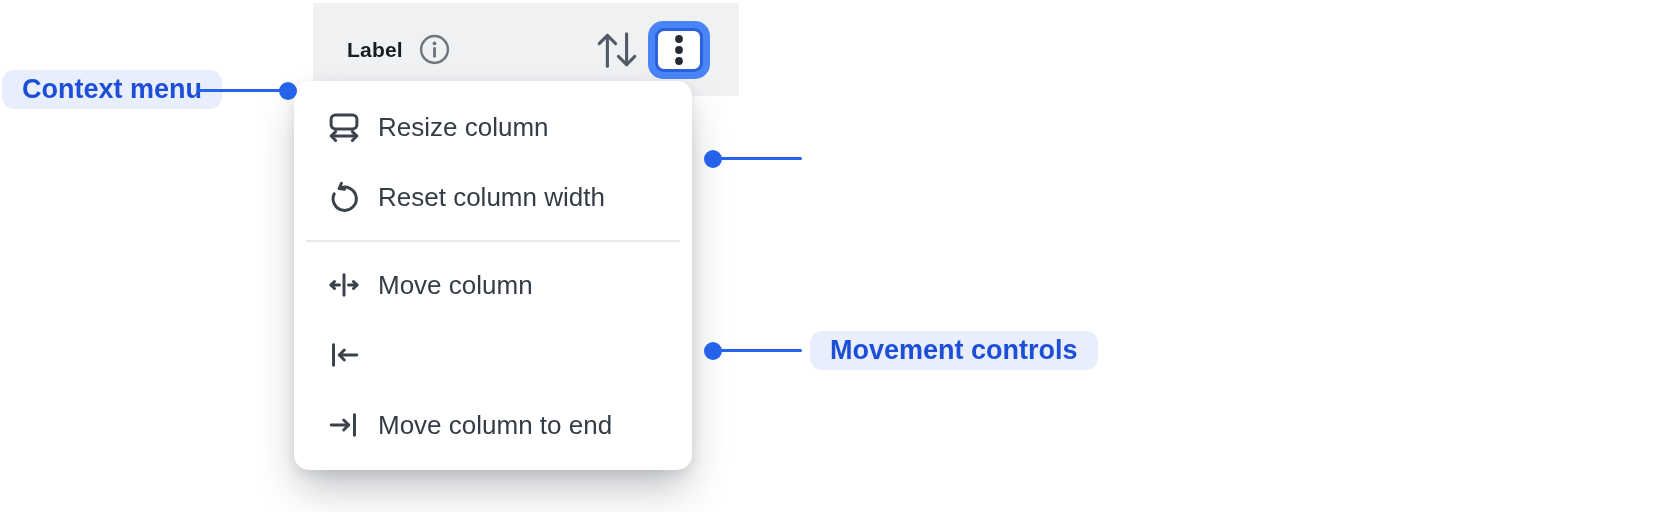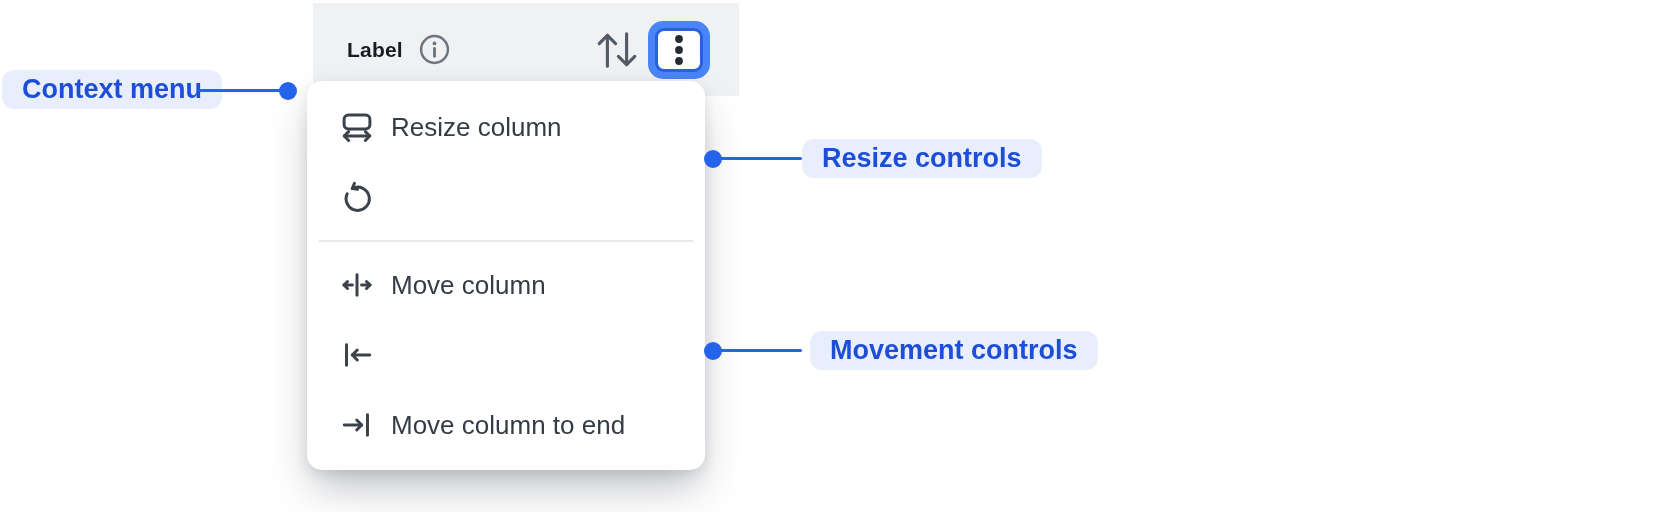--- a/index.html
+++ b/index.html
@@ -48,21 +48,21 @@
     border: 3px solid #2a62de;
     box-sizing: border-box;
     display: flex; align-items: center; justify-content: center;
     cursor: pointer;
     padding: 0;
   }
 
   
   .menu {
     position: absolute;
-    left: 307px; top: 81px;
+    left: 294px; top: 81px;
     width: 398px;
     background: #ffffff;
     border-radius: 15px;
     padding: 11px 0 10px 0;
     box-shadow: 0 22px 42px -6px rgba(33, 40, 52, 0.30), 0 4px 12px rgba(33, 40, 52, 0.10);
     z-index: 2;
     box-sizing: border-box;
   }
   .menu-item {
     height: 70px;
@@ -169,20 +169,21 @@
         <path d="M17.9 15.3l3.1 3.1-3.1 3.1"></path>
       </svg>
       <span>Resize column</span>
     </div>
 
     <div class="menu-item">
       <svg width="34" height="34" viewBox="0 0 24 24" class="icon-stroke">
         <path d="M8.65 6 A8.2 8.2 0 1 1 5.1 9.7"></path>
         <path d="M12.4 6.5 8.65 6l1.55-3.7"></path>
       </svg>
+      <span>Reset column width</span>
     </div>
 
     <div class="menu-divider"></div>
 
     <div class="menu-item">
       <svg width="34" height="34" viewBox="0 0 24 24" class="icon-stroke">
         <path d="M12 4.8v14.4"></path>
         <path d="M8.8 12H2.8"></path>
         <path d="M5.3 9.5 2.8 12l2.5 2.5"></path>
         <path d="M15.2 12h6"></path>
@@ -207,21 +208,20 @@
       </svg>
       <span>Move column to end</span>
     </div>
 
   </div>
 
   <div class="pill" style="left:2px; top:70px;">Context menu</div>
   <div class="connector" style="left:198px; top:89px; width:84px;"></div>
   <div class="conn-dot" style="left:279px; top:82px;"></div>
 
-  <div class="pill" style="left:802px; top:139px;">Resize controls</div>
   <div class="connector" style="left:718px; top:157px; width:84px;"></div>
   <div class="conn-dot" style="left:704px; top:150px;"></div>
 
   <div class="pill" style="left:810px; top:331px;">Movement controls</div>
   <div class="connector" style="left:718px; top:349px; width:84px;"></div>
   <div class="conn-dot" style="left:704px; top:342px;"></div>
 
 </div>
 
 </body></html>

